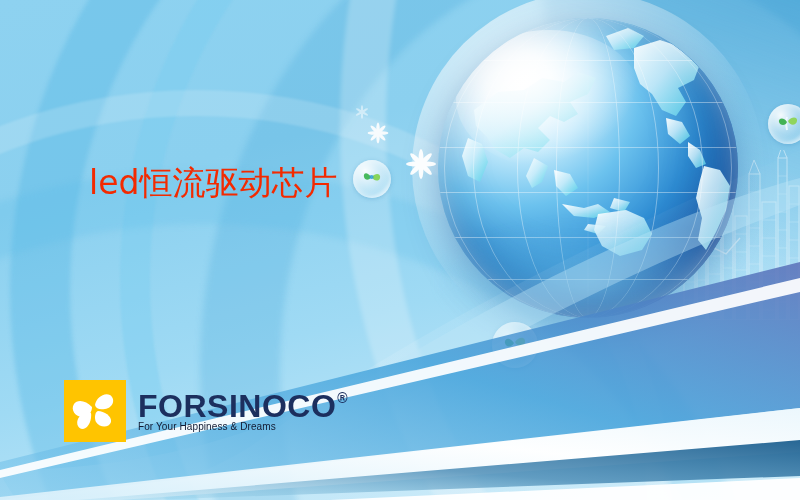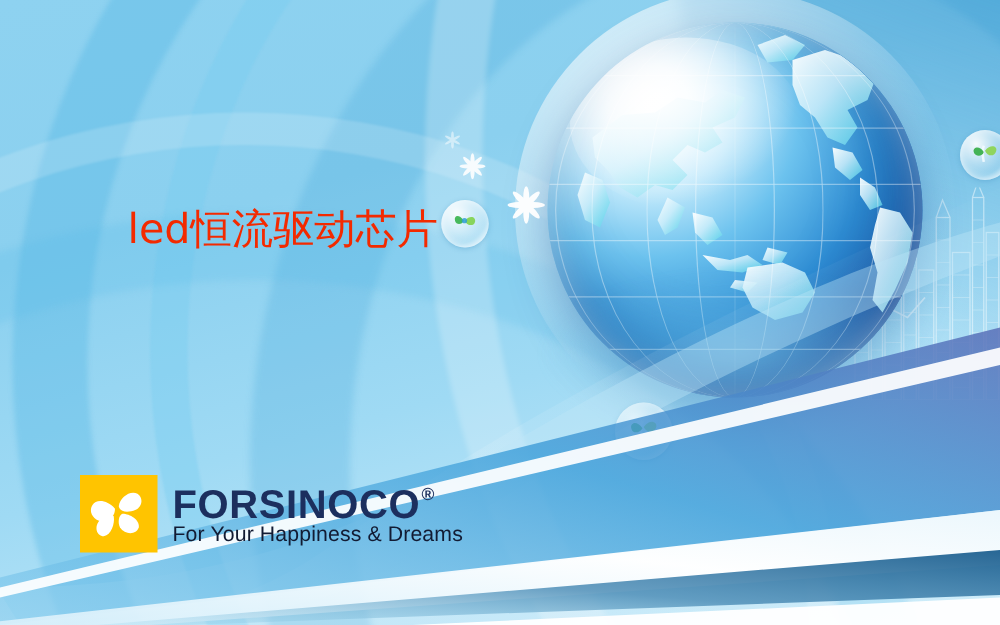--- a/index.html
+++ b/index.html
@@ -59,34 +59,34 @@
   .flower{position:absolute;}
   .bubble{position:absolute;border-radius:50%;
     background:radial-gradient(circle at 32% 28%,rgba(255,255,255,.92),rgba(255,255,255,.40) 42%,rgba(210,238,250,.22) 66%,rgba(255,255,255,.45) 86%,rgba(255,255,255,.18) 100%);
     box-shadow:inset 0 0 8px rgba(255,255,255,.9),0 1px 4px rgba(60,140,190,.35);}
   .bubble .leaf{position:absolute;left:50%;top:50%;transform:translate(-50%,-50%);}
 
   
   .ribbons{position:absolute;left:0;top:0;width:800px;height:500px;pointer-events:none;}
 
   
-  .headline{position:absolute;left:102px;top:166px;z-index:30;}
+  .headline{position:absolute;left:89px;top:166px;z-index:30;}
   .hl-line{color:#f32a00;font-size:33px;line-height:1.0;white-space:nowrap;
     font-family:"DejaVu Sans","Liberation Sans",sans-serif;letter-spacing:0px;}
   .hl1{margin-bottom:30px;}
   .hl2{margin-left:10px;letter-spacing:3px;}
 
   
   .logo{position:absolute;left:64px;top:380px;display:flex;align-items:center;z-index:30;}
   .logo-mark{width:62px;height:62px;background:#ffc400;flex:0 0 auto;position:relative;}
   .logo-text{margin-left:12px;display:flex;flex-direction:column;}
   .logo-name{color:#1c2f5e;font-size:32px;font-weight:bold;line-height:1;letter-spacing:.5px;
     display:flex;align-items:flex-start;}
   .logo-reg{font-size:14px;line-height:1;margin-left:1px;margin-top:1px;}
-  .logo-tag{color:#121b33;font-size:17px;line-height:1;margin-top:0;letter-spacing:.1px;}
+  .logo-tag{color:#121b33;font-size:10px;line-height:1;margin-top:0;letter-spacing:.1px;}
 </style>
 </head>
 <body>
 
 <div id="stage">
 
   <div class="swirl sw1"></div>
   <div class="swirl sw2"></div>
   <div class="swirl sw3"></div>
   <div class="swirl sw4"></div>

